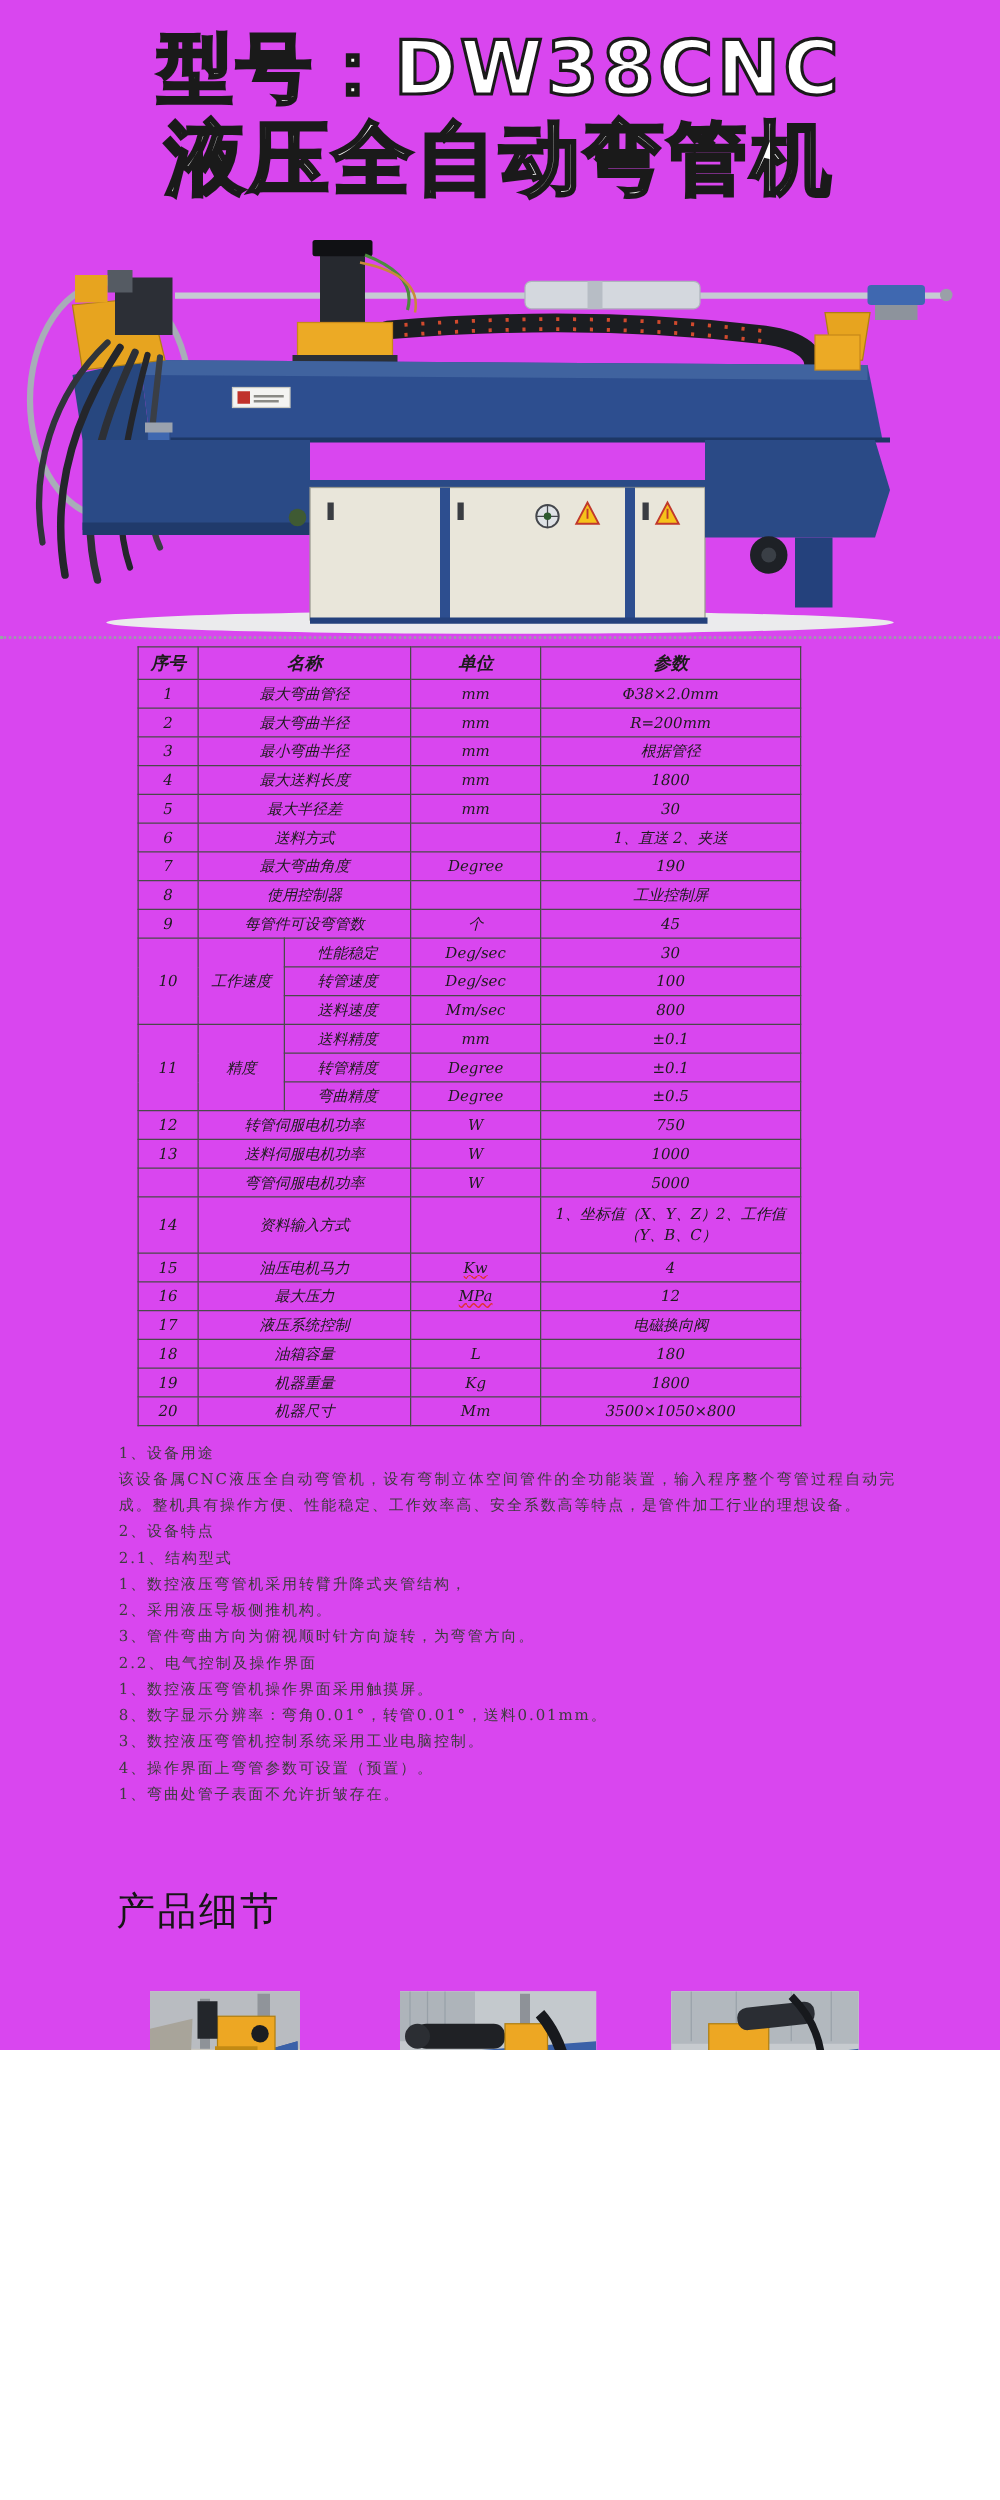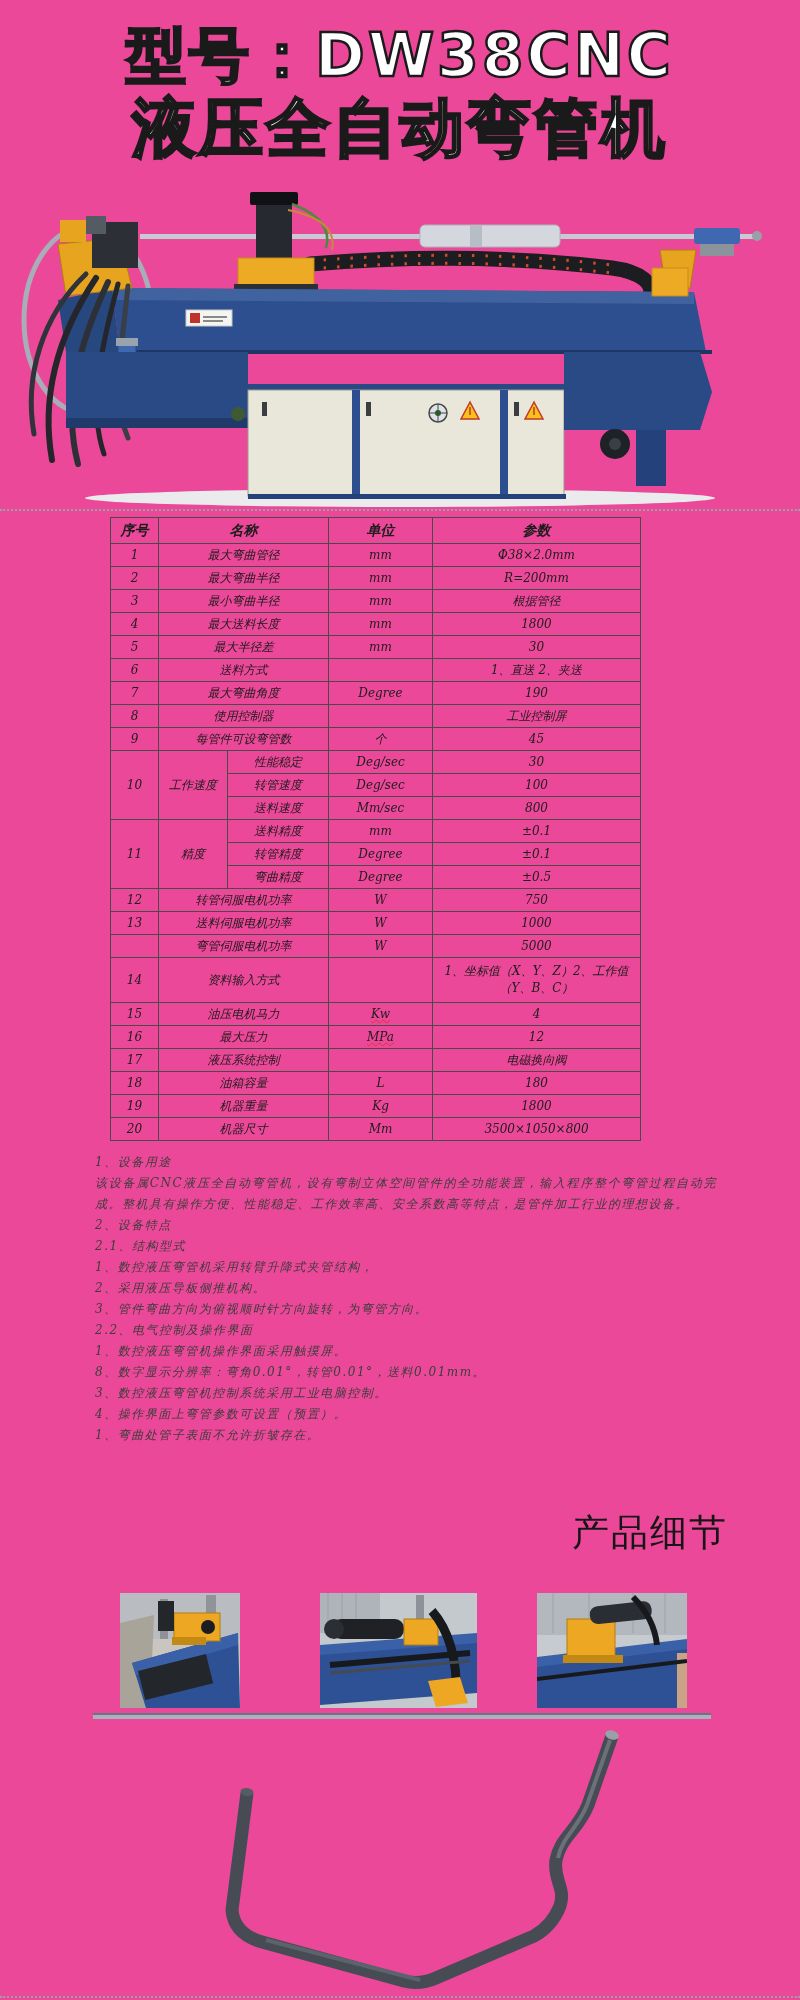--- a/index.html
+++ b/index.html
@@ -1,17 +1,17 @@
 <!DOCTYPE html>
 <html><head>
 <meta charset="utf-8">
 <style>
   html,body{margin:0;padding:0;}
   body{font-family:"DejaVu Sans","Liberation Sans",sans-serif;background:#fff;}
-  #page{position:relative;width:800px;height:2000px;background:#ec4899;overflow:hidden;}
+  #page{position:relative;width:800px;height:1640px;background:#d946ef;overflow:hidden;}
 
   
   .title-wrap{position:absolute;left:60px;top:24px;width:680px;text-align:center;color:#fff;}
   .title-line{font-weight:bold;line-height:1.05;-webkit-text-stroke:2.5px #1a1a1a;
     text-shadow:0 0 1px #1a1a1a;letter-spacing:3px;white-space:nowrap;}
   .t1{font-size:60px;}
   .t2{font-size:64px;margin-top:8px;}
 
   
   .dotted{position:absolute;left:0;width:800px;border-top:2px dotted #9aa0a8;height:0;}
@@ -21,25 +21,25 @@
     font-family:"DejaVu Serif","Liberation Serif",serif;color:#1c1c1c;font-style:italic;}
   .spec td,.spec th{border:1px solid #4a4a4a;text-align:center;vertical-align:middle;
     padding:0 2px;font-size:12px;height:22px;overflow:hidden;}
   .spec th{font-size:14px;font-weight:bold;height:25px;}
   .spec .tall td{height:44px;}
   .sp{text-decoration:underline;text-decoration-style:wavy;text-decoration-color:#e03131;text-decoration-thickness:1px;}
 
   
   .desc{position:absolute;left:95px;top:1152px;width:622px;color:#3d3d3d;
     font-family:"DejaVu Serif","Liberation Serif",serif;font-size:12px;}
-  .desc p{margin:0;line-height:21px;letter-spacing:1.5px;font-style:italic;}
+  .desc p{margin:0;line-height:21px;letter-spacing:1.5px;}
   .dpar{text-align:justify;}
 
-  .details-heading{position:absolute;left:110px;top:1508px;width:618px;text-align:right;
-    font-size:37px;color:#161616;letter-spacing:2px;}
+  .details-heading{position:absolute;left:93px;top:1508px;width:618px;text-align:left;
+    font-size:31px;color:#161616;letter-spacing:2px;}
 
   
   .photo{position:absolute;overflow:hidden;background:#cdd1d4;}
   .divider{position:absolute;left:93px;top:1713px;width:618px;height:4px;
     background:#aab0bc;border-top:2px solid #6d7484;}
 
   svg{display:block;}
 </style>
 </head>
 <body>

